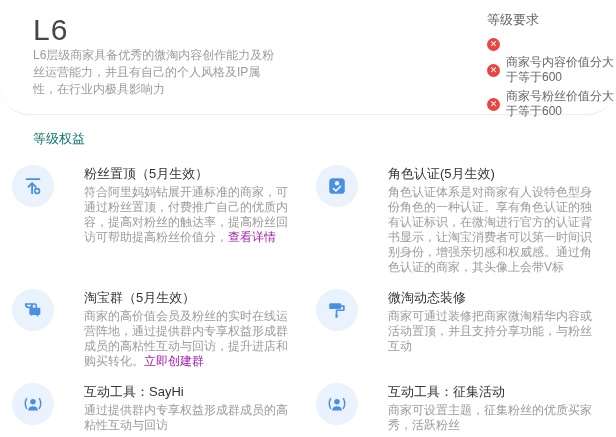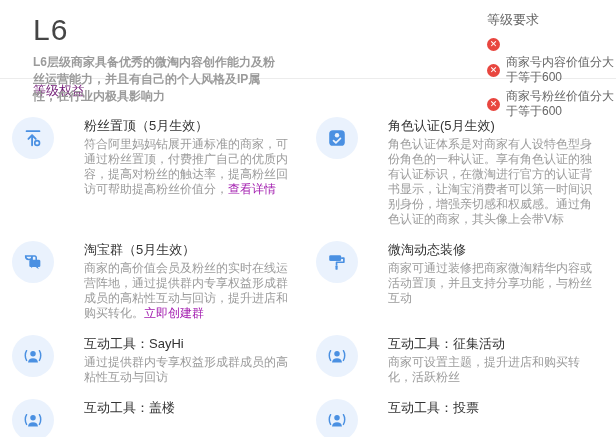--- a/index.html
+++ b/index.html
@@ -8,56 +8,55 @@
   .page {
     position: relative;
     width: 616px;
     height: 437px;
     background: #fff;
     overflow: hidden;
   }
   
   .topbar {
     position: relative;
-    height: 79px;
+    height: 115px;
     border-bottom: 1px solid #ececec;
+    border-radius: 29px;
   }
   .level-block { position: absolute; left: 33px; top: 13px; }
   .level-title {
     font-size: 30px;
     line-height: 34px;
     color: #454545;
     font-weight: 500;
     letter-spacing: 1px;
   }
   .level-desc {
-    margin-top: 7px;
     width: 250px;
     font-size: 12px;
     line-height: 17px;
     color: #9b9b9b;
-    font-weight: bold;
   }
   .req-block { position: absolute; left: 487px; top: 11px; }
   .req-title { font-size: 13px; color: #666; margin-bottom: 9px; }
   .req-row { display: flex; align-items: center; margin-bottom: 4px; }
   .x-icon {
     width: 13px; height: 13px;
     border-radius: 50%;
     background: #e8463f;
     color: #fff;
     font-size: 9px;
     line-height: 13px;
     text-align: center;
     margin-right: 6px;
     flex-shrink: 0;
   }
   .req-text { font-size: 12px; color: #666; line-height: 15px; }
   
-  .benefits-title { margin: 3px 0 0 33px; font-size: 13px; color: #701a75; }
+  .benefits-title { margin: 15px 0 0 33px; font-size: 13px; color: #0f766e; }
   .grid {
     display: grid;
     grid-template-columns: 1fr 1fr;
     column-gap: 8px;
     padding: 0 4px 0 12px;
     margin-top: 17px;
   }
   .item {
     display: flex;
     gap: 30px;
@@ -192,21 +191,21 @@
     <div class="item">
       <div class="icon-circle">
         <svg class="glyph" width="22" height="22" viewBox="0 0 24 24">
           <circle cx="12" cy="9.6" r="3" fill="#4a90e2"></circle>
           <path d="M6.6 19c0-3 2.4-4.6 5.4-4.6s5.4 1.6 5.4 4.6z" fill="#4a90e2"></path>
           <path d="M5 6.2c-1.9 2.9-1.9 7.7 0 10.6M19 6.2c1.9 2.9 1.9 7.7 0 10.6" fill="none" stroke="#4a90e2" stroke-width="1.6" stroke-linecap="round"></path>
         </svg>
       </div>
       <div class="item-body">
         <div class="item-title">互动工具：征集活动</div>
-        <div class="item-desc">商家可设置主题，提升进店和购买转化，活跃粉丝</div>
+        <div class="item-desc">商家可设置主题，征集粉丝的优质买家秀，活跃粉丝</div>
       </div>
     </div>
 
     <div class="item">
       <div class="icon-circle">
         <svg class="glyph" width="22" height="22" viewBox="0 0 24 24">
           <circle cx="12" cy="9.6" r="3" fill="#4a90e2"></circle>
           <path d="M6.6 19c0-3 2.4-4.6 5.4-4.6s5.4 1.6 5.4 4.6z" fill="#4a90e2"></path>
           <path d="M5 6.2c-1.9 2.9-1.9 7.7 0 10.6M19 6.2c1.9 2.9 1.9 7.7 0 10.6" fill="none" stroke="#4a90e2" stroke-width="1.6" stroke-linecap="round"></path>
         </svg>

